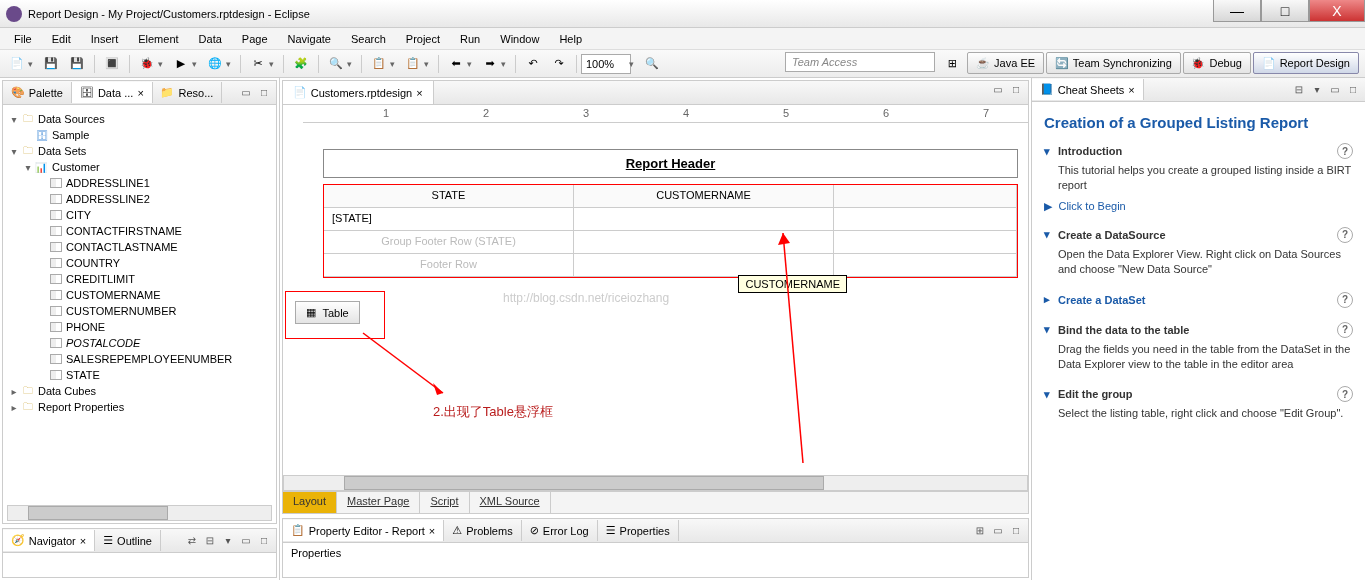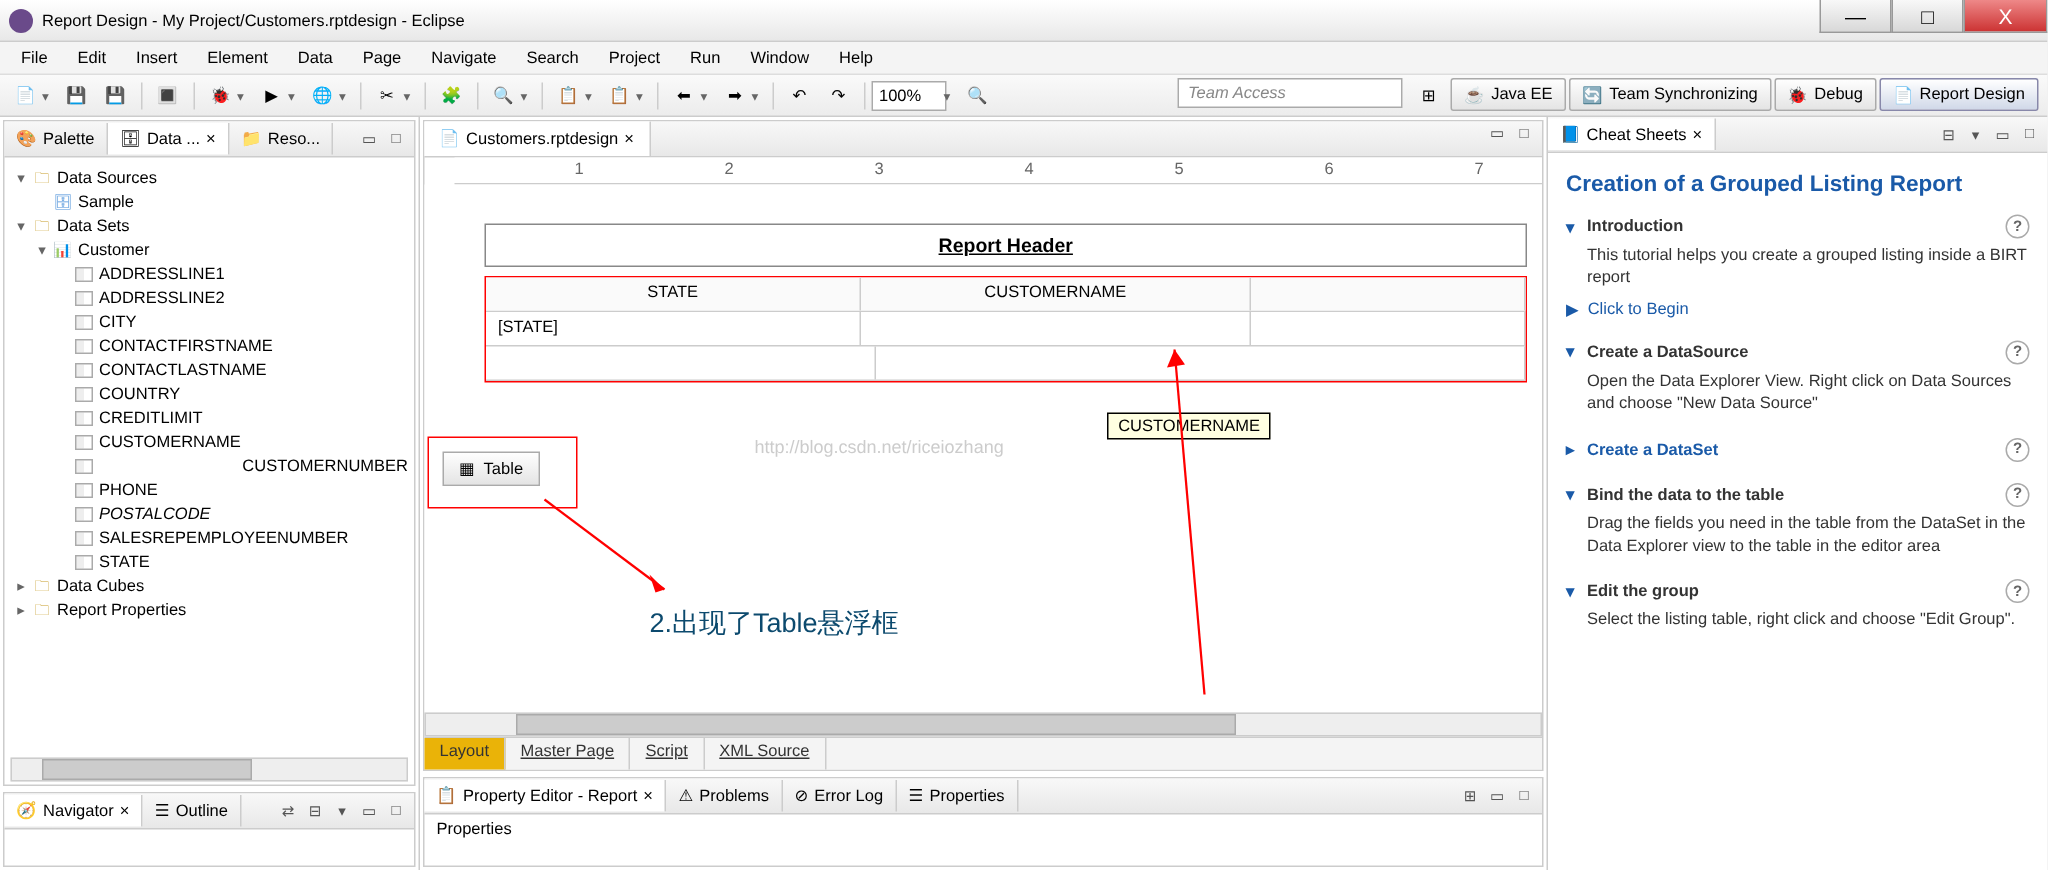--- a/index.html
+++ b/index.html
@@ -47,21 +47,21 @@
 .rrow{display:flex;border-bottom:1px solid #ccc}
 .rcell{border-right:1px solid #ccc;padding:4px 8px;min-height:22px}
 .c1{width:250px}
 .c2{width:260px}
 .c3{flex:1}
 .rhead .rcell{text-align:center;font-weight:normal;background:#fafafa}
 .grey{color:#bbb;text-align:center}
 .tooltip{position:absolute;background:#ffffe1;border:1px solid #000;padding:2px 6px;font-size:11px}
 .tablehandle{position:absolute;left:-2px;top:145px;border:1px solid #aaa;background:linear-gradient(#fefefe,#e4e4e4);padding:4px 10px;display:flex;align-items:center;gap:6px}
 .redbox{position:absolute;border:1px solid red}
-.redtext{color:#0c4a6e;font-size:18px;position:absolute}
+.redtext{color:#b91c1c;font-size:13px;position:absolute}
 svg.arrow{position:absolute;pointer-events:none}
 .btabs{height:22px;display:flex;border-top:1px solid #ccc;background:#f4f4f4}
 .btab{padding:3px 10px;border-right:1px solid #ccc;text-decoration:underline;color:#333}
 .btab.active{background:#eab308;text-decoration:none}
 .propsplit{height:60px;border:1px solid #ccc;margin:2px;background:#fff;display:flex;flex-direction:column}
 .propbody{padding:4px 8px;font-size:11px}
 .rightcol{width:334px;border-left:1px solid #ccc;background:#fff}
 .cheat{padding:12px 12px;overflow:auto;height:calc(100% - 26px)}
 .cheat h2{color:#1a5aa8;font-size:15px;font-weight:bold;margin-bottom:12px}
 .cstep{margin-bottom:14px}
@@ -250,21 +250,21 @@
                 <span class="i-col"></span>
               </span>
               <span>CREDITLIMIT</span>
             </div>
             <div class="tnode" style="padding-left: 42px;">
               <span class="ticon">
                 <span class="i-col"></span>
               </span>
               <span>CUSTOMERNAME</span>
             </div>
-            <div class="tnode" style="padding-left: 42px; justify-content: space-between;">
+            <div class="tnode" style="padding-left: 42px;">
               <span class="ticon">
                 <span class="i-col"></span>
               </span>
               <span>CUSTOMERNUMBER</span>
             </div>
             <div class="tnode" style="padding-left: 42px;">
               <span class="ticon">
                 <span class="i-col"></span>
               </span>
               <span>PHONE</span>
@@ -354,20 +354,26 @@
             <div class="rcell c1">STATE</div>
             <div class="rcell c2">CUSTOMERNAME</div>
             <div class="rcell c3"></div>
           </div>
           <div class="rrow">
             <div class="rcell c1">[STATE]</div>
             <div class="rcell c2"></div>
             <div class="rcell c3"></div>
           </div>
           <div class="rrow">
+            <div class="rcell c1 grey">Group Footer Row (STATE)</div>
+            <div class="rcell c2"></div>
+            <div class="rcell c3"></div>
+          </div>
+          <div class="rrow">
+            <div class="rcell c1 grey">Footer Row</div>
             <div class="rcell c2"></div>
             <div class="rcell c3"></div>
           </div>
           <div class="tooltip" style="right:170px;top:90px">CUSTOMERNAME</div>
         </div>
         <div class="redbox" style="left:2px;top:168px;width:100px;height:48px"></div>
         <div class="tablehandle" style="top:178px;left:12px">
             <span>▦</span>
             <span>Table</span>
           </div>

